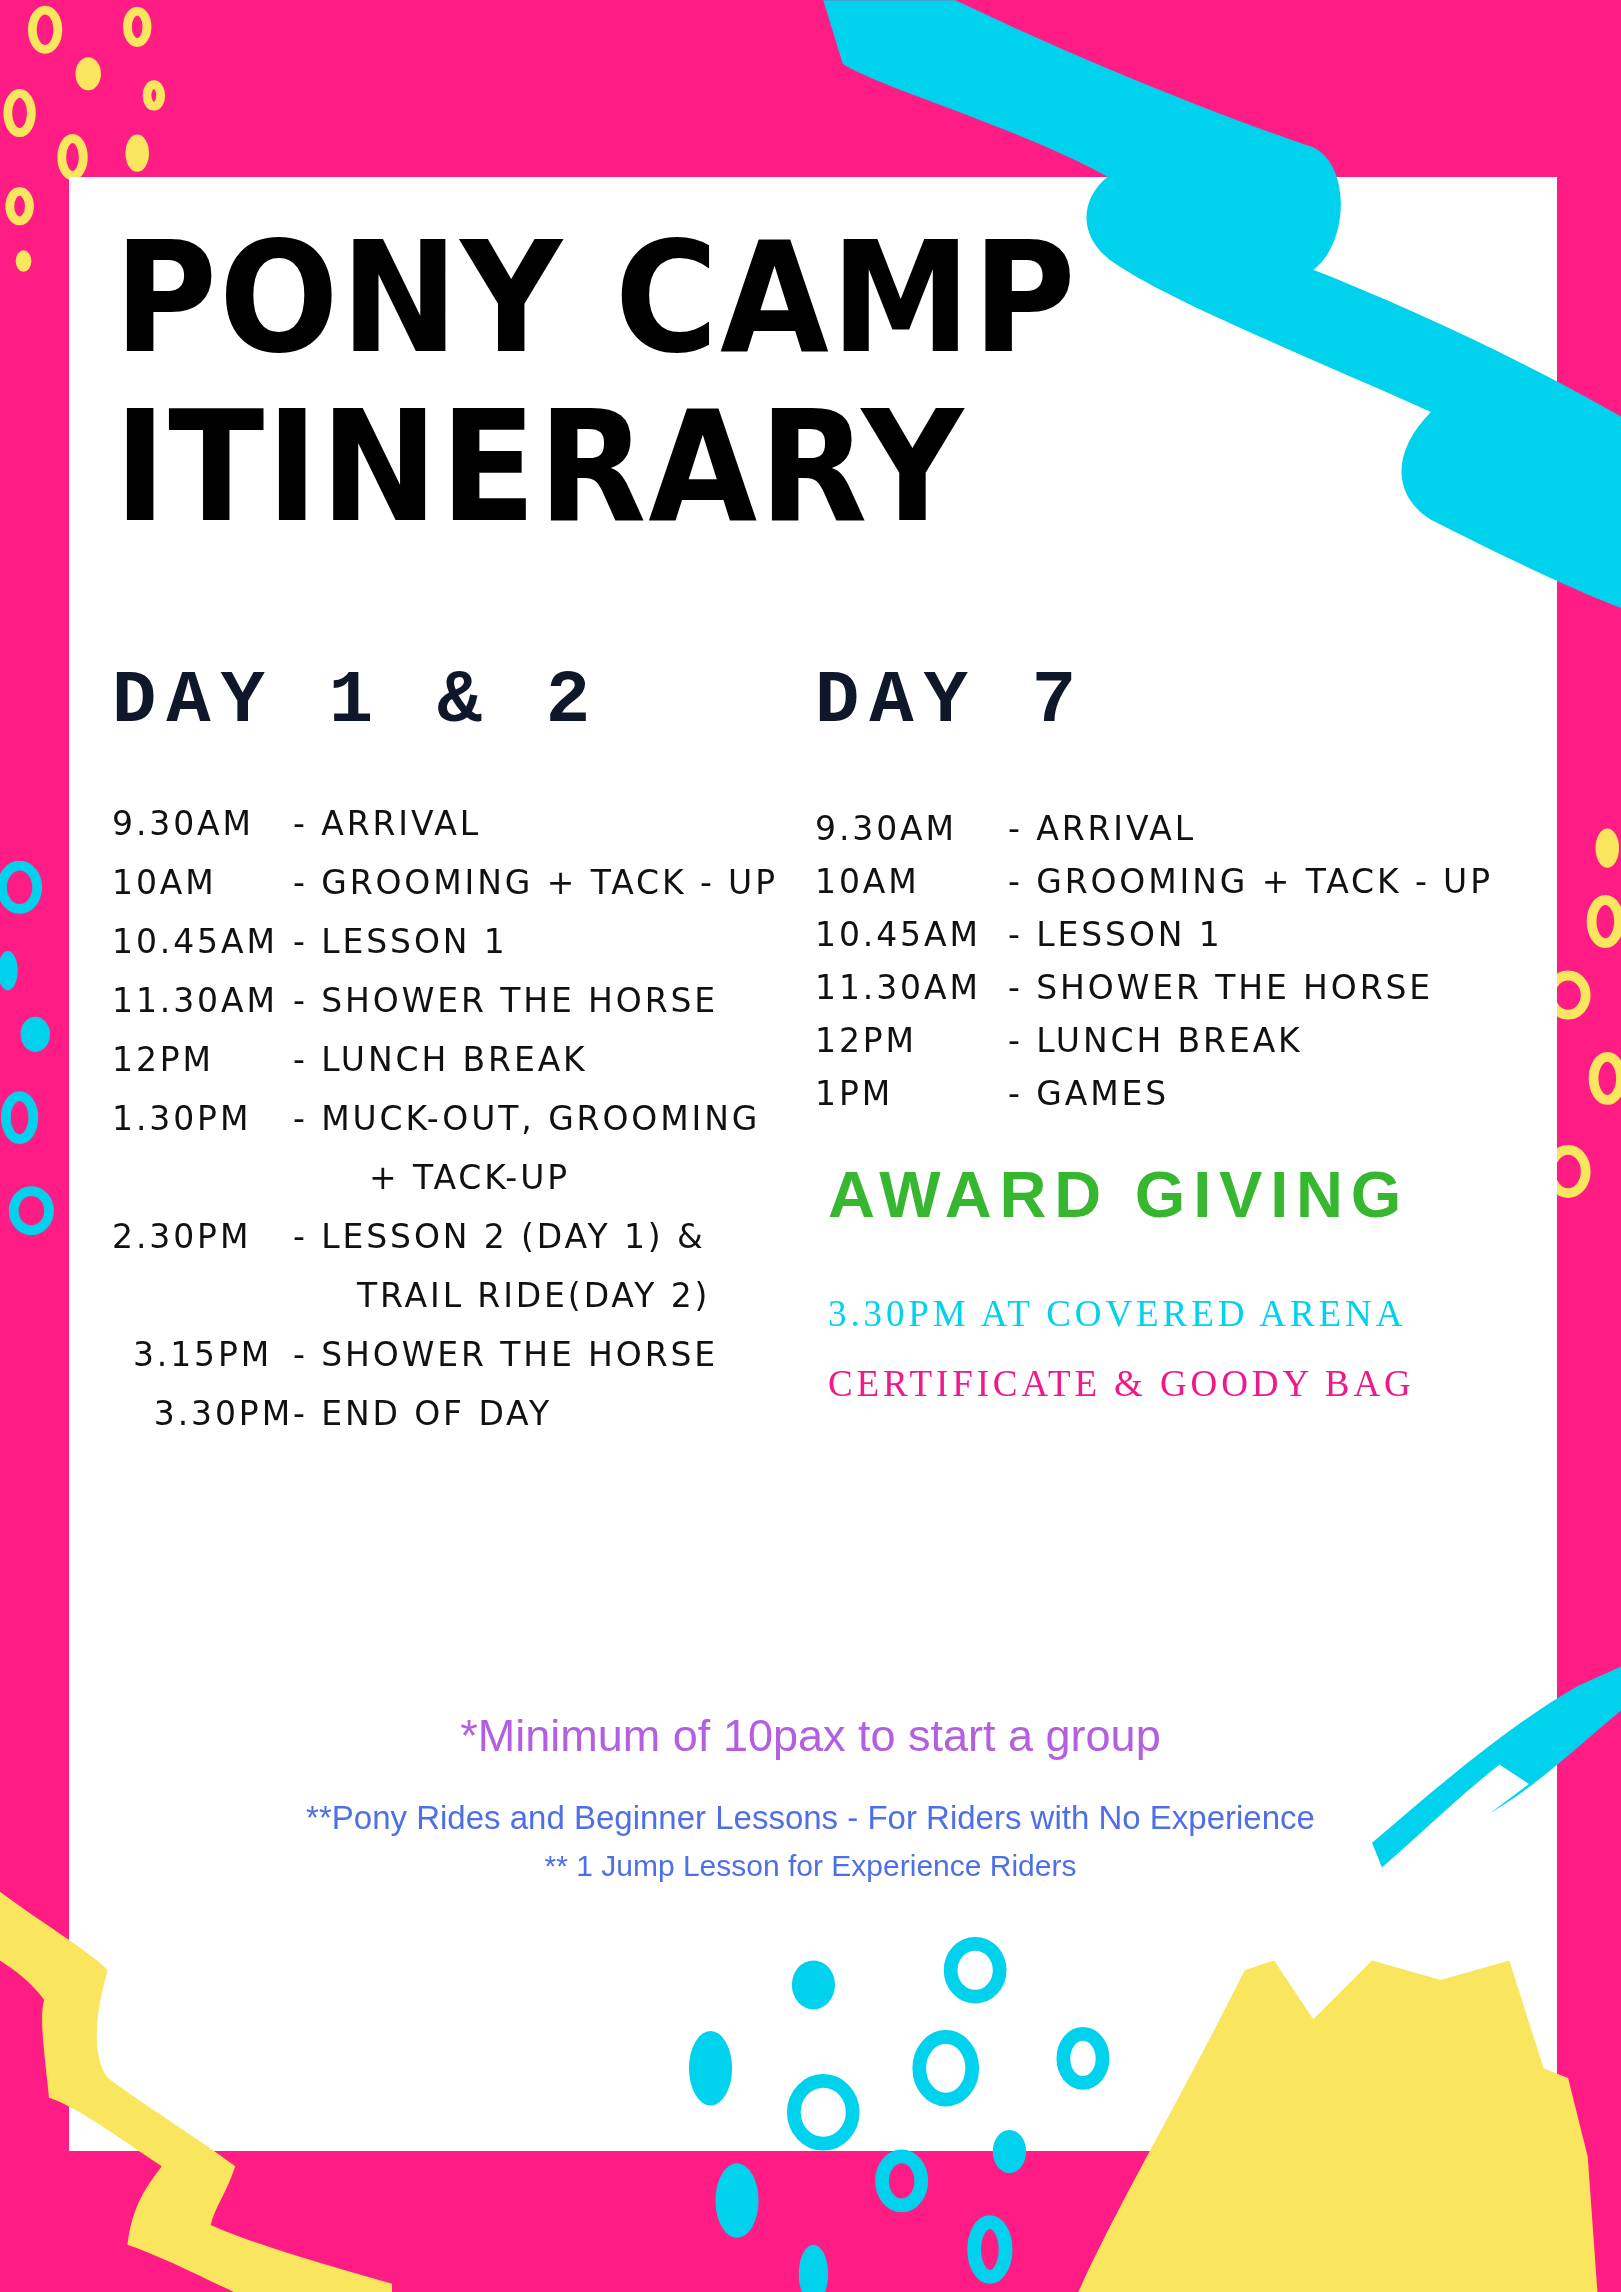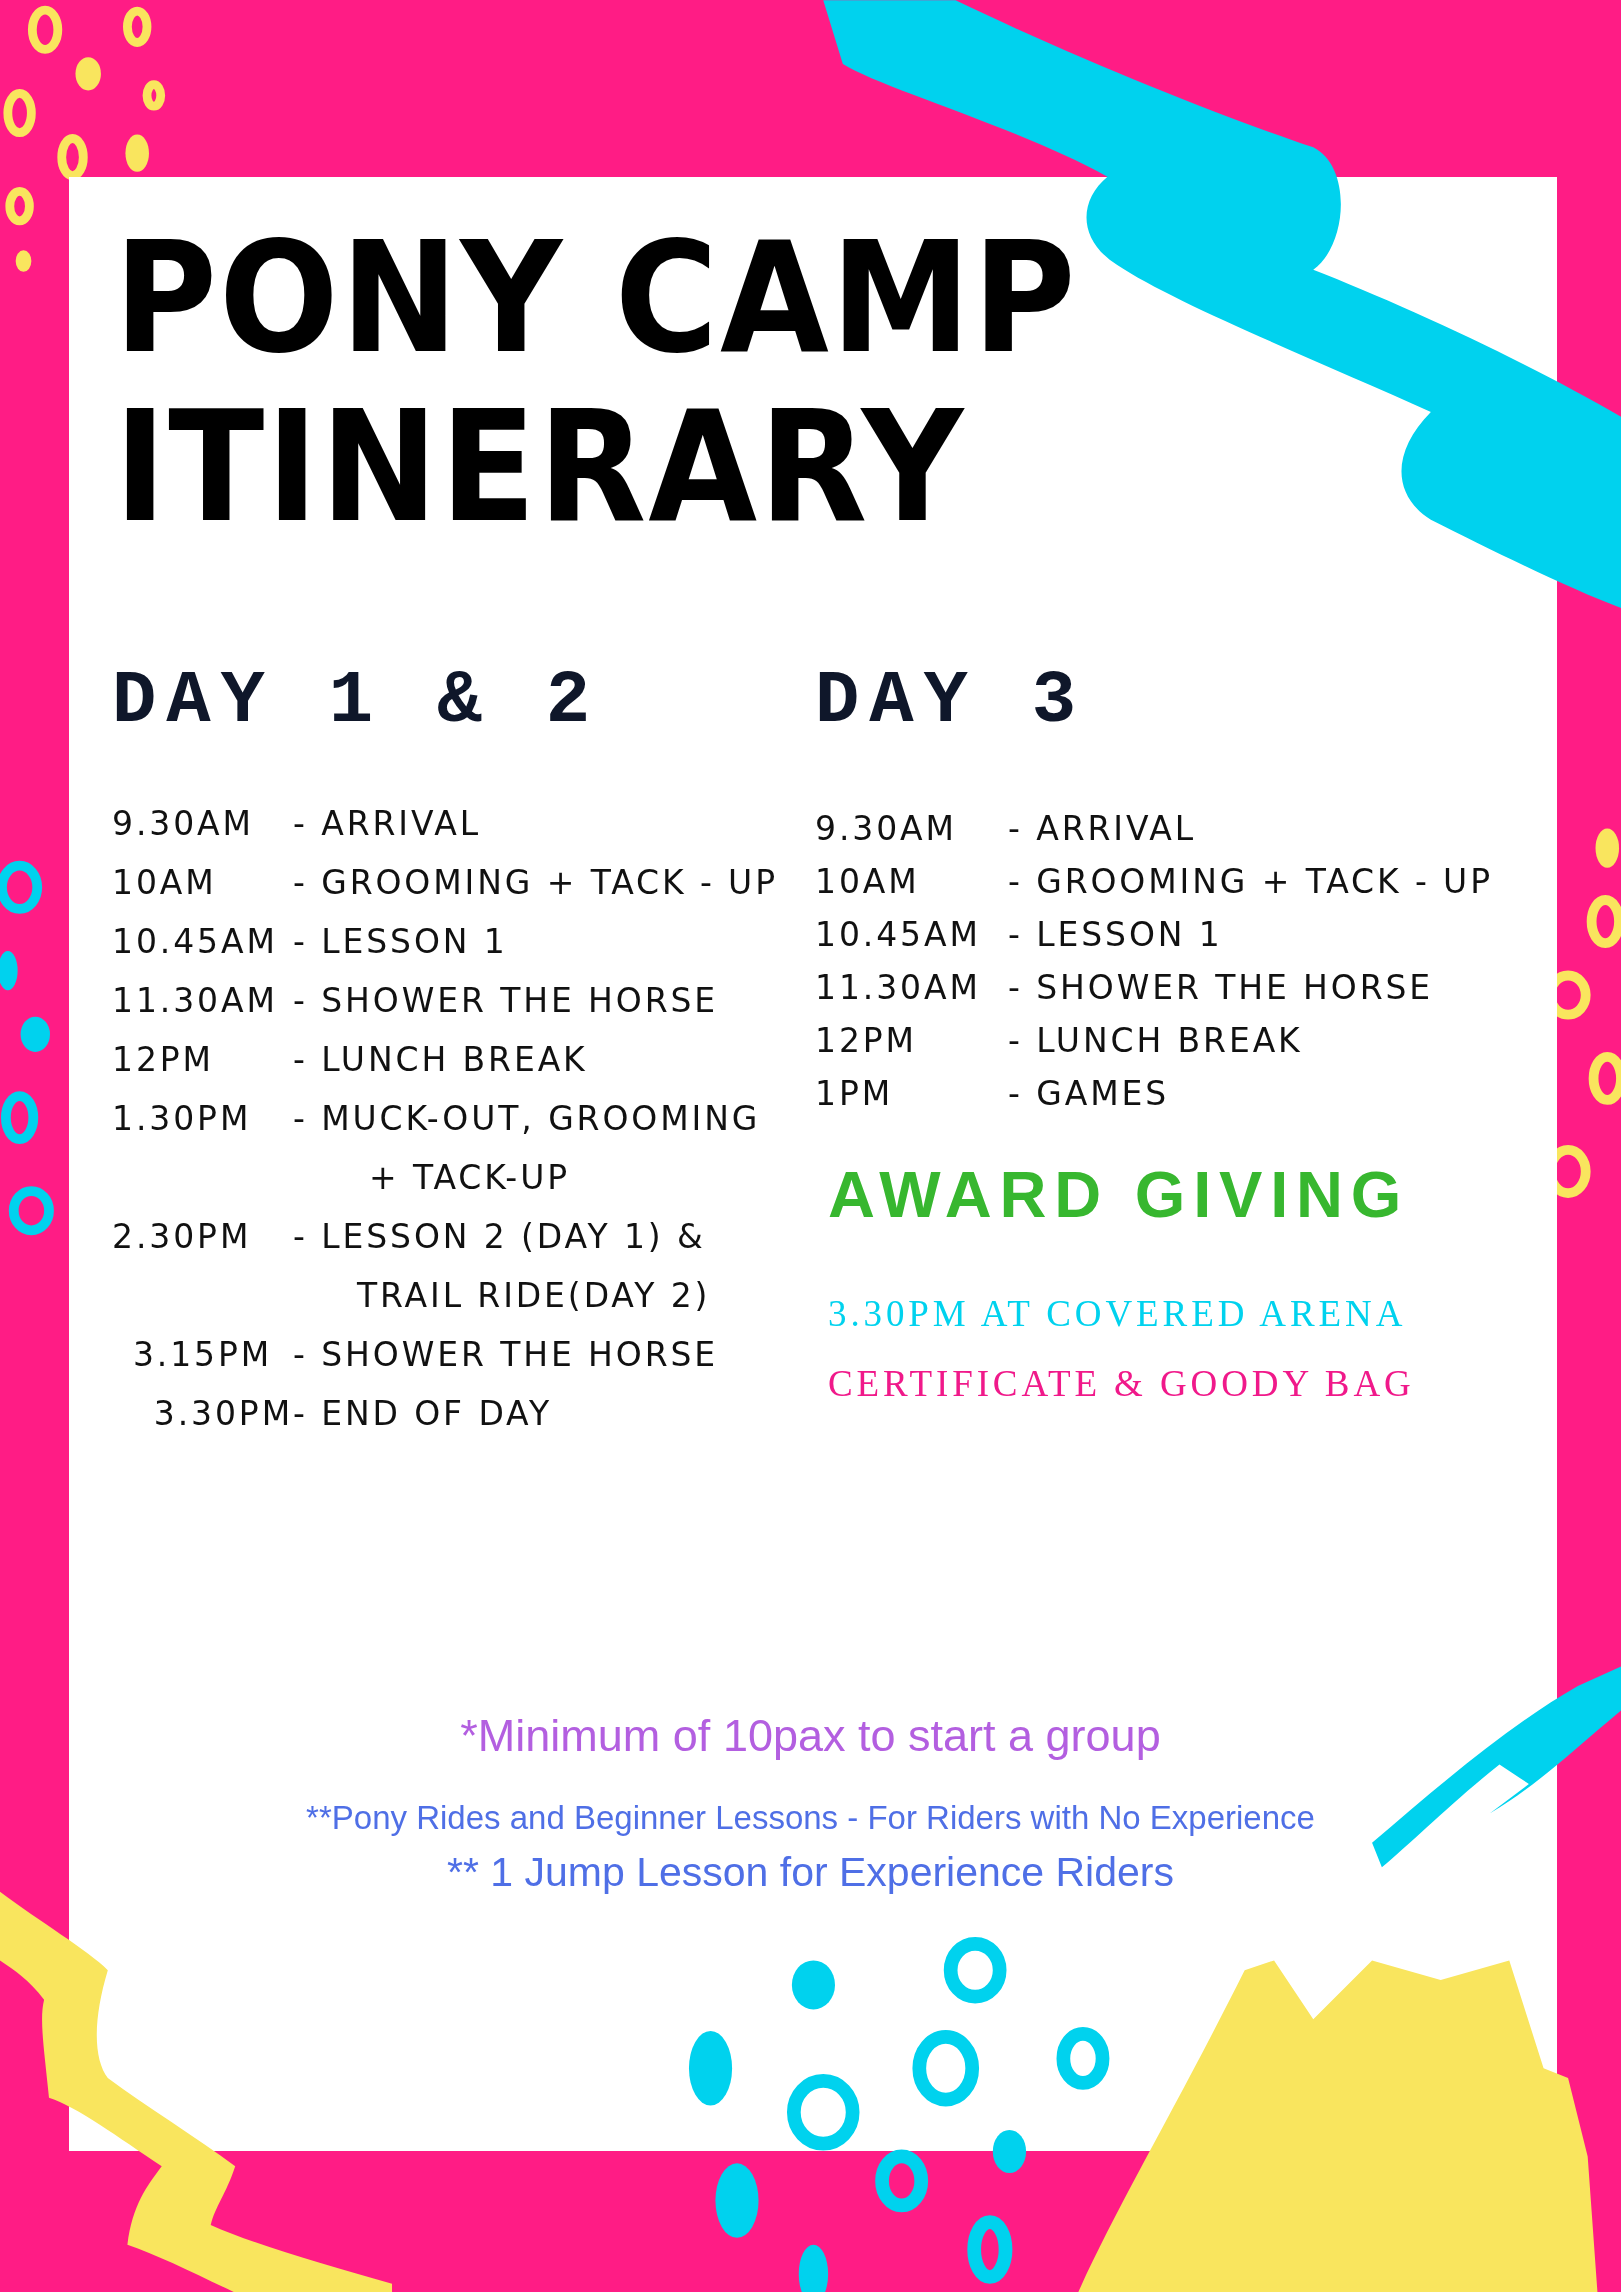--- a/index.html
+++ b/index.html
@@ -84,21 +84,21 @@
 
   <path d="M1100 2339 C1140 2250 1200 2150 1270 2010 L1300 2000 L1340 2060 L1400 2000 L1470 2020 L1540 2000 L1575 2110 L1600 2120 L1620 2200 L1630 2339 Z" fill="#f9e55e"></path>
 </svg>
 
 <div class="title">
   <div>PONY CAMP</div>
   <div>ITINERARY</div>
 </div>
 
 <div class="day-head" style="left:112px; top:659px;">DAY 1 &amp; 2</div>
-<div class="day-head" style="left:815px; top:659px;">DAY 3</div>
+<div class="day-head" style="left:815px; top:659px;">DAY 7</div>
 
 <div class="sched" style="left:112px; top:804px;">
   <div class="row" style="height:59px;">
       <span class="t" style="width:181px">9.30AM</span>
       <span class="a">- ARRIVAL</span>
     </div>
   <div class="row" style="height:59px;">
       <span class="t" style="width:181px">10AM</span>
       <span class="a">- GROOMING + TACK - UP</span>
     </div>
@@ -164,14 +164,14 @@
       <span class="a">- GAMES</span>
     </div>
 </div>
 
 <div class="award">AWARD GIVING</div>
 <div class="award-line" style="top:1292px; color:#00d2ee;">3.30PM AT COVERED ARENA</div>
 <div class="award-line" style="top:1362px; color:#f0198a;">CERTIFICATE &amp; GOODY BAG</div>
 
 <div class="note" style="top:1710px; font-size:45px; color:#b35fe0;">*Minimum of 10pax to start a group</div>
 <div class="note" style="top:1799px; font-size:33px; color:#4f6fe6;text-align:center;">**Pony Rides and Beginner Lessons - For Riders with No Experience</div>
-<div class="note" style="top:1849px; font-size:41px; color:#4f6fe6;">** 1 Jump Lesson for Experience Riders</div>
+<div class="note" style="top:1849px; font-size:30px; color:#4f6fe6;">** 1 Jump Lesson for Experience Riders</div>
 
 
 </body></html>

